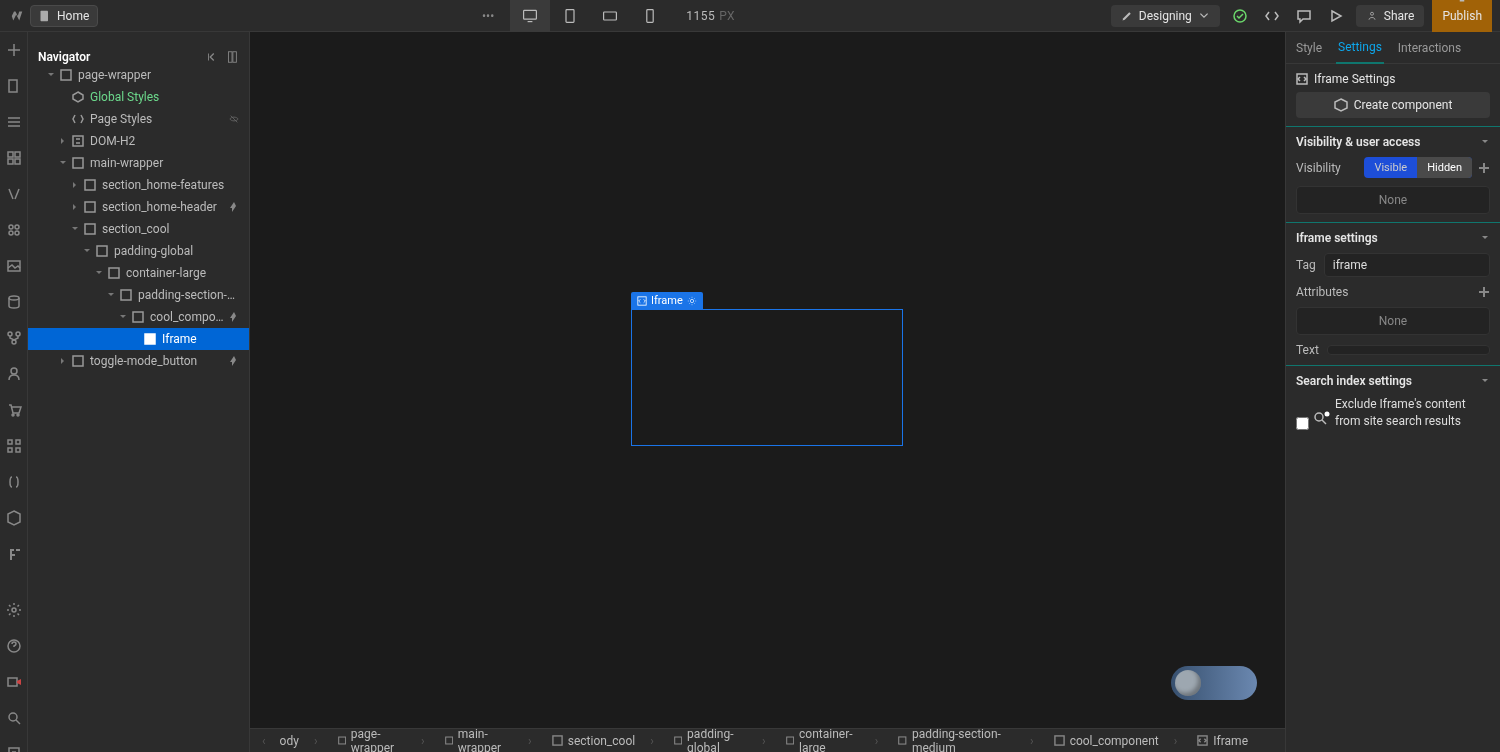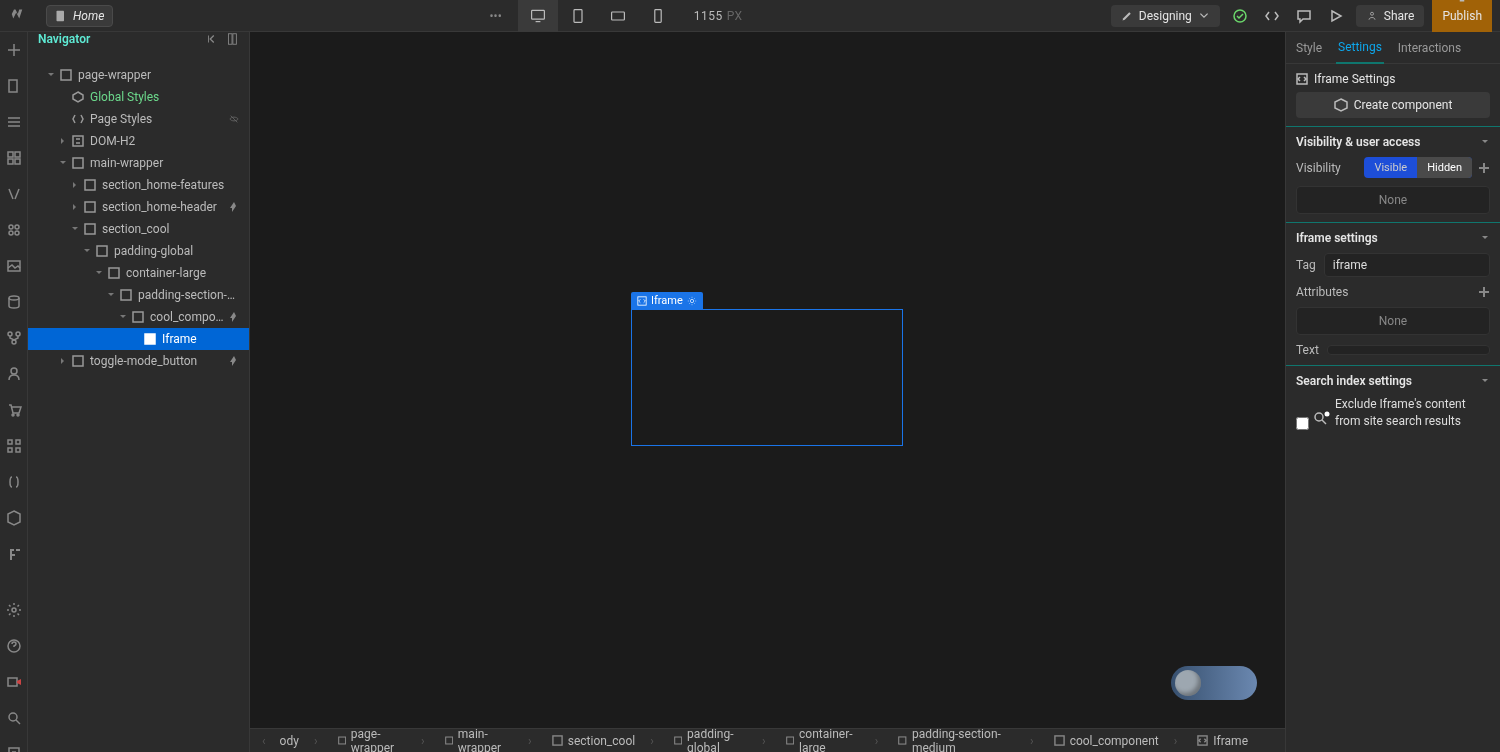--- a/index.html
+++ b/index.html
@@ -1,20 +1,20 @@
 <!DOCTYPE html>
 <html><head>
 <meta charset="utf-8">
 <style>
 * { margin: 0; padding: 0; box-sizing: border-box; font-family: -apple-system, BlinkMacSystemFont, "Segoe UI", Roboto, sans-serif; }
 body { background: #1e1e1e; color: #bbb; width: 1500px; height: 752px; overflow: hidden; font-size: 12px; }
 
 
 .topbar { height: 32px; background: #2b2b2b; display: flex; align-items: center; padding: 0 8px; border-bottom: 1px solid #383838; }
-.topbar-left { display: flex; gap: 16px; font-style: italic; }
+.topbar-left { display: flex; align-items: center; gap: 0; }
 .logo { width: 18px; height: 18px; fill:#888; margin-right: 4px; }
 .page-btn { background:#3a3a3a; border-radius:4px; padding:3px 8px; display:flex; align-items:center; gap:6px; color:#e5e5e5; font-size:12px; border:1px solid #4a4a4a; }
 .page-btn svg { width:12px; height:12px; fill:#aaa; }
 .topbar-mid { flex:1; display:flex; align-items:center; justify-content:center; gap:0; }
 .viewport-size { color:#bbb; margin-left:16px; letter-spacing:.5px; }
 .viewport-size .px { color:#666; margin-left:4px; }
 .device-btn { width:40px; height:32px; display:flex; align-items:center; justify-content:center; border-radius:0; }
 .device-btn.active { background:#3a3a3a; }
 .device-btn svg { width:16px; height:16px; fill:none; stroke:#bbb; stroke-width:1.5; }
 .more-dots { color:#888; margin-right:8px; padding:0 8px; }
@@ -30,21 +30,21 @@
 .main { display:flex; height:720px; }
 
 
 .left-rail { width:28px; background:#2b2b2b; display:flex; flex-direction:column; align-items:center; padding-top:10px; gap:20px; border-right:1px solid #383838; }
 .left-rail .rail-icon { width:16px; height:16px; display:flex; align-items:center; justify-content:center; }
 .left-rail .rail-icon svg { width:16px; height:16px; fill:none; stroke:#888; stroke-width:1.5; }
 .left-rail .spacer { flex:1; }
 
 
 .navigator { width:222px; background:#2b2b2b; border-right:1px solid #383838; display:flex; flex-direction:column; }
-.nav-header { height:32px; display:flex; align-items:flex-start; justify-content:space-between; padding:0 10px; color:#5eead4; font-weight:600; }
+.nav-header { height:32px; display:flex; align-items:flex-end; justify-content:space-between; padding:0 10px; color:#ffffff; font-weight:600; }
 .nav-header .icons { display:flex; gap:6px; }
 .nav-header .icons svg { width:14px; height:14px; fill:#888; stroke:#888;}
 .tree { font-size:12px; flex:1; overflow:hidden; }
 .tree-row { height:22px; display:flex; align-items:center; gap:4px; color:#bbb; padding-right:8px; }
 .tree-row.selected { background:#0066d6; color:#fff; }
 .tree-row.selected svg { stroke:#fff; fill:#fff; }
 .tree-row.green { color:#6cd98c; }
 .tree-toggle { width:10px; display:flex; justify-content:center; }
 .tree-toggle svg { width:8px; height:8px; fill:#777; }
 .tree-icon { width:14px; height:14px; display:flex; align-items:center; }

